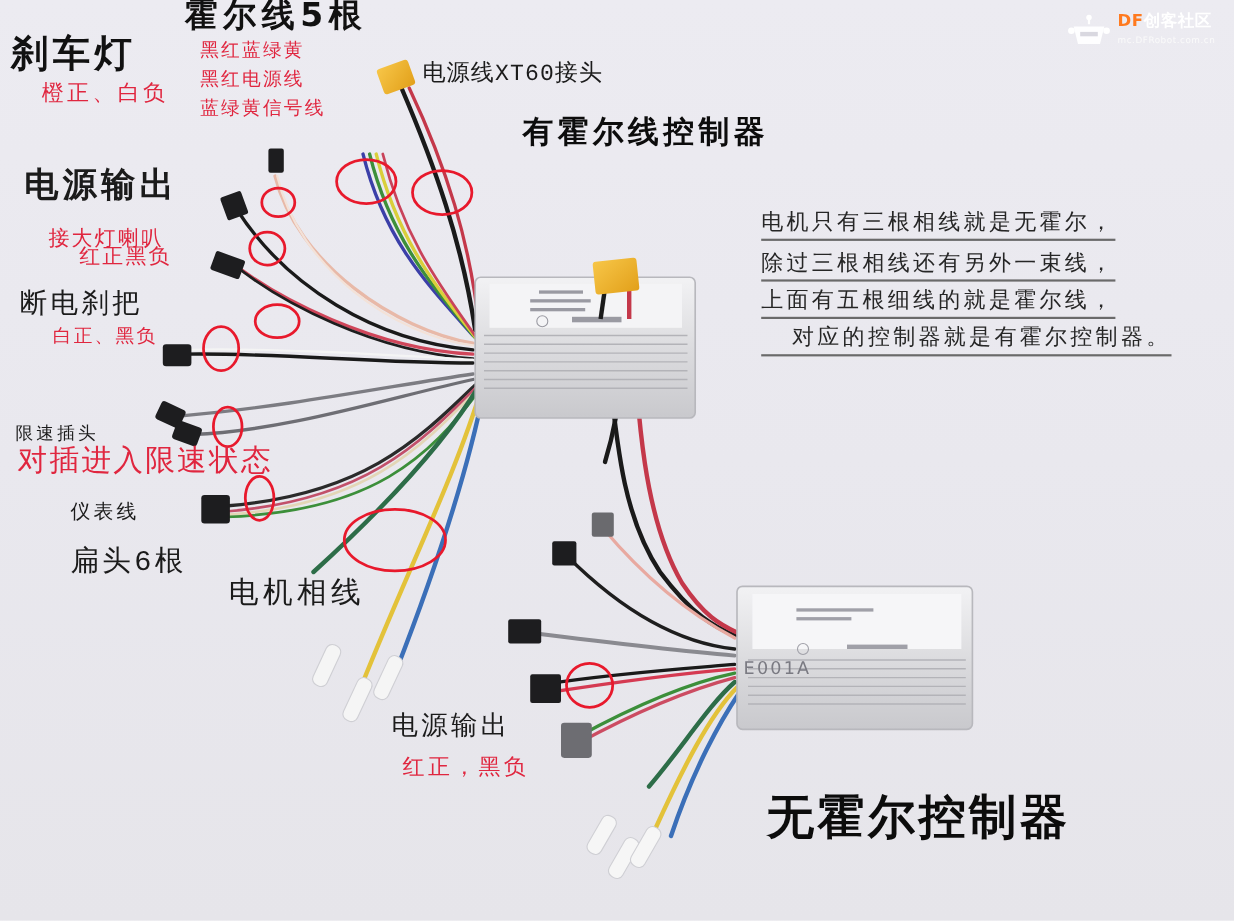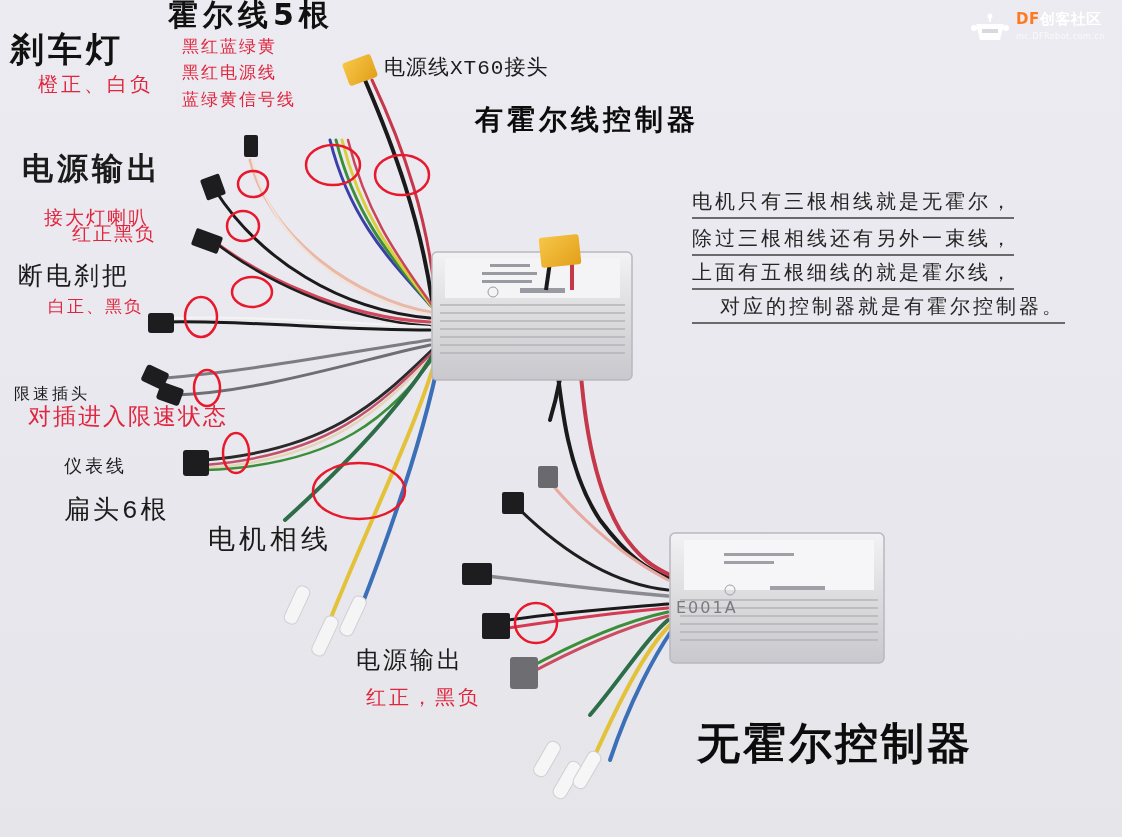--- a/index.html
+++ b/index.html
@@ -211,21 +211,21 @@
   <div class="lbl title" style="left:475px;top:106px;font-size:28px;letter-spacing:4px;">有霍尔线控制器</div>
 
   <div class="lbl serif-black" style="left:22px;top:155px;font-size:31px;letter-spacing:4px;font-weight:bold;">电源输出</div>
   <div class="lbl red" style="left:44px;top:208px;font-size:19px;letter-spacing:2px;">接大灯喇叭</div>
   <div class="lbl red" style="left:72px;top:224px;font-size:19px;letter-spacing:2px;">红正黑负</div>
 
   <div class="lbl serif-black" style="left:18px;top:265px;font-size:25px;letter-spacing:3px;text-align:right;">断电刹把</div>
   <div class="lbl red" style="left:48px;top:298px;font-size:17px;letter-spacing:2px;">白正、黑负</div>
 
   <div class="lbl serif-black" style="left:14px;top:346px;font-size:16px;letter-spacing:3px;margin-top:41px;">限速插头</div>
-  <div class="lbl red" style="left:28px;top:405px;font-size:23px;letter-spacing:2px;">对插进入限速状态</div>
+  <div class="lbl red" style="left:16px;top:405px;font-size:27px;letter-spacing:2px;">对插进入限速状态</div>
 
   <div class="lbl serif-black" style="left:64px;top:458px;font-size:18px;letter-spacing:3px;">仪表线</div>
   <div class="lbl serif-black" style="left:64px;top:498px;font-size:26px;letter-spacing:3px;">扁头6根</div>
 
   <div class="lbl serif-black" style="left:208px;top:528px;font-size:27px;letter-spacing:4px;">电机相线</div>
 
   <div class="lbl serif-black" style="left:356px;top:650px;font-size:24px;letter-spacing:3px;">电源输出</div>
   <div class="lbl red" style="left:366px;top:687px;font-size:20px;letter-spacing:3px;">红正，黑负</div>
 
   <div class="lbl title" style="left:697px;top:722px;font-size:43px;letter-spacing:3px;">无霍尔控制器</div>

